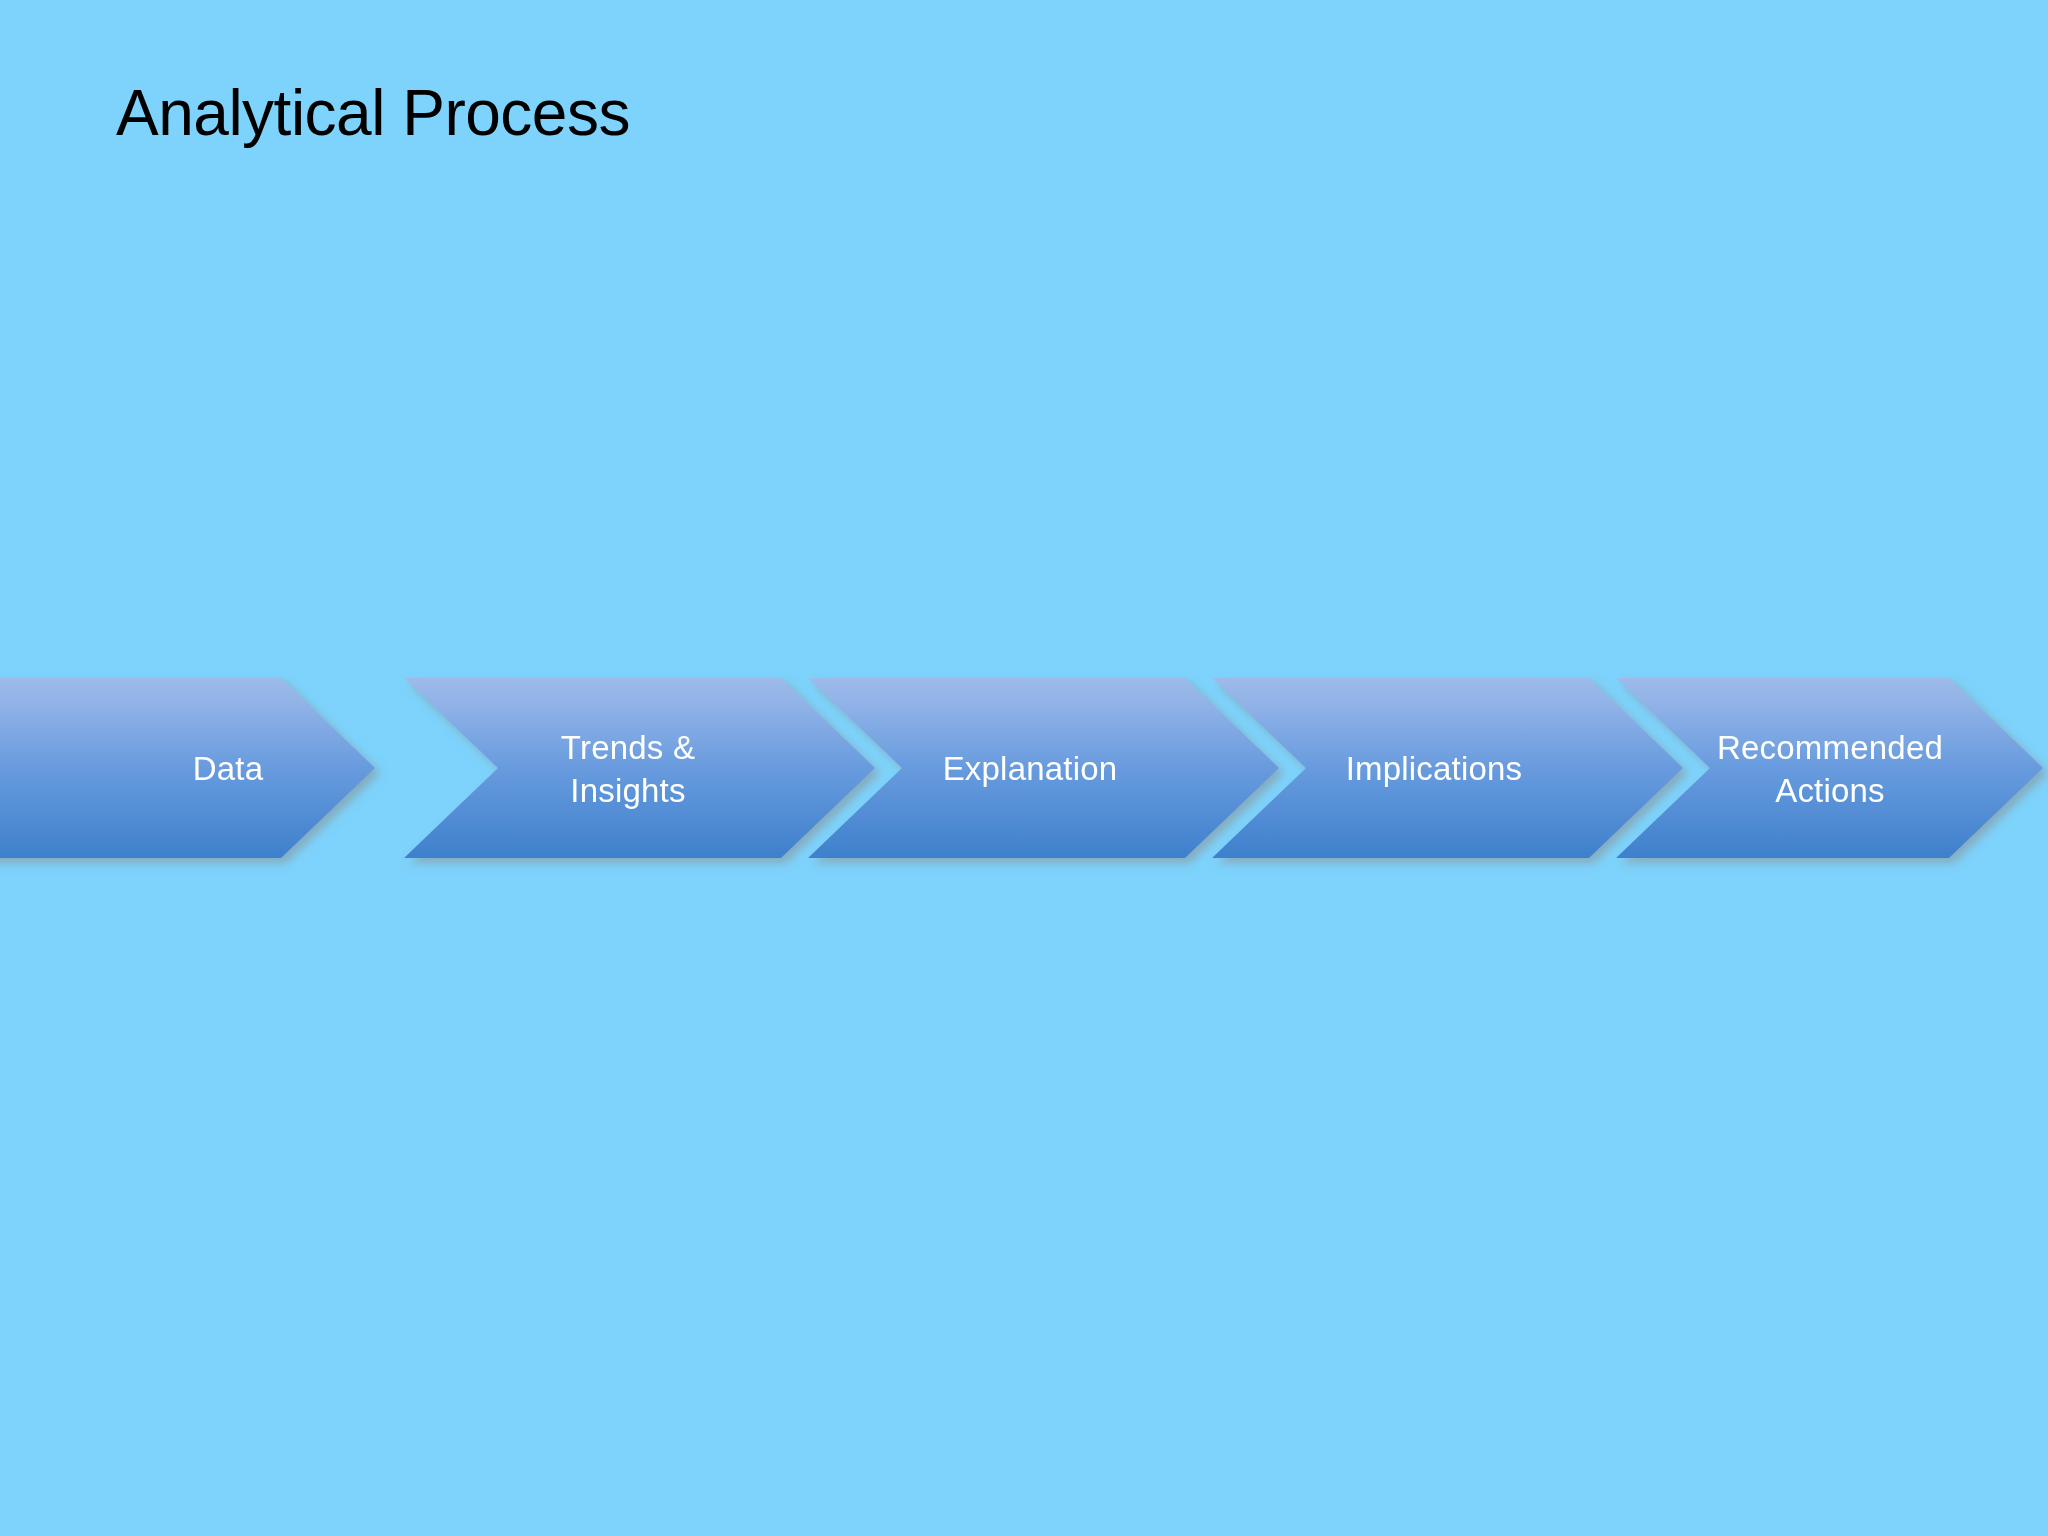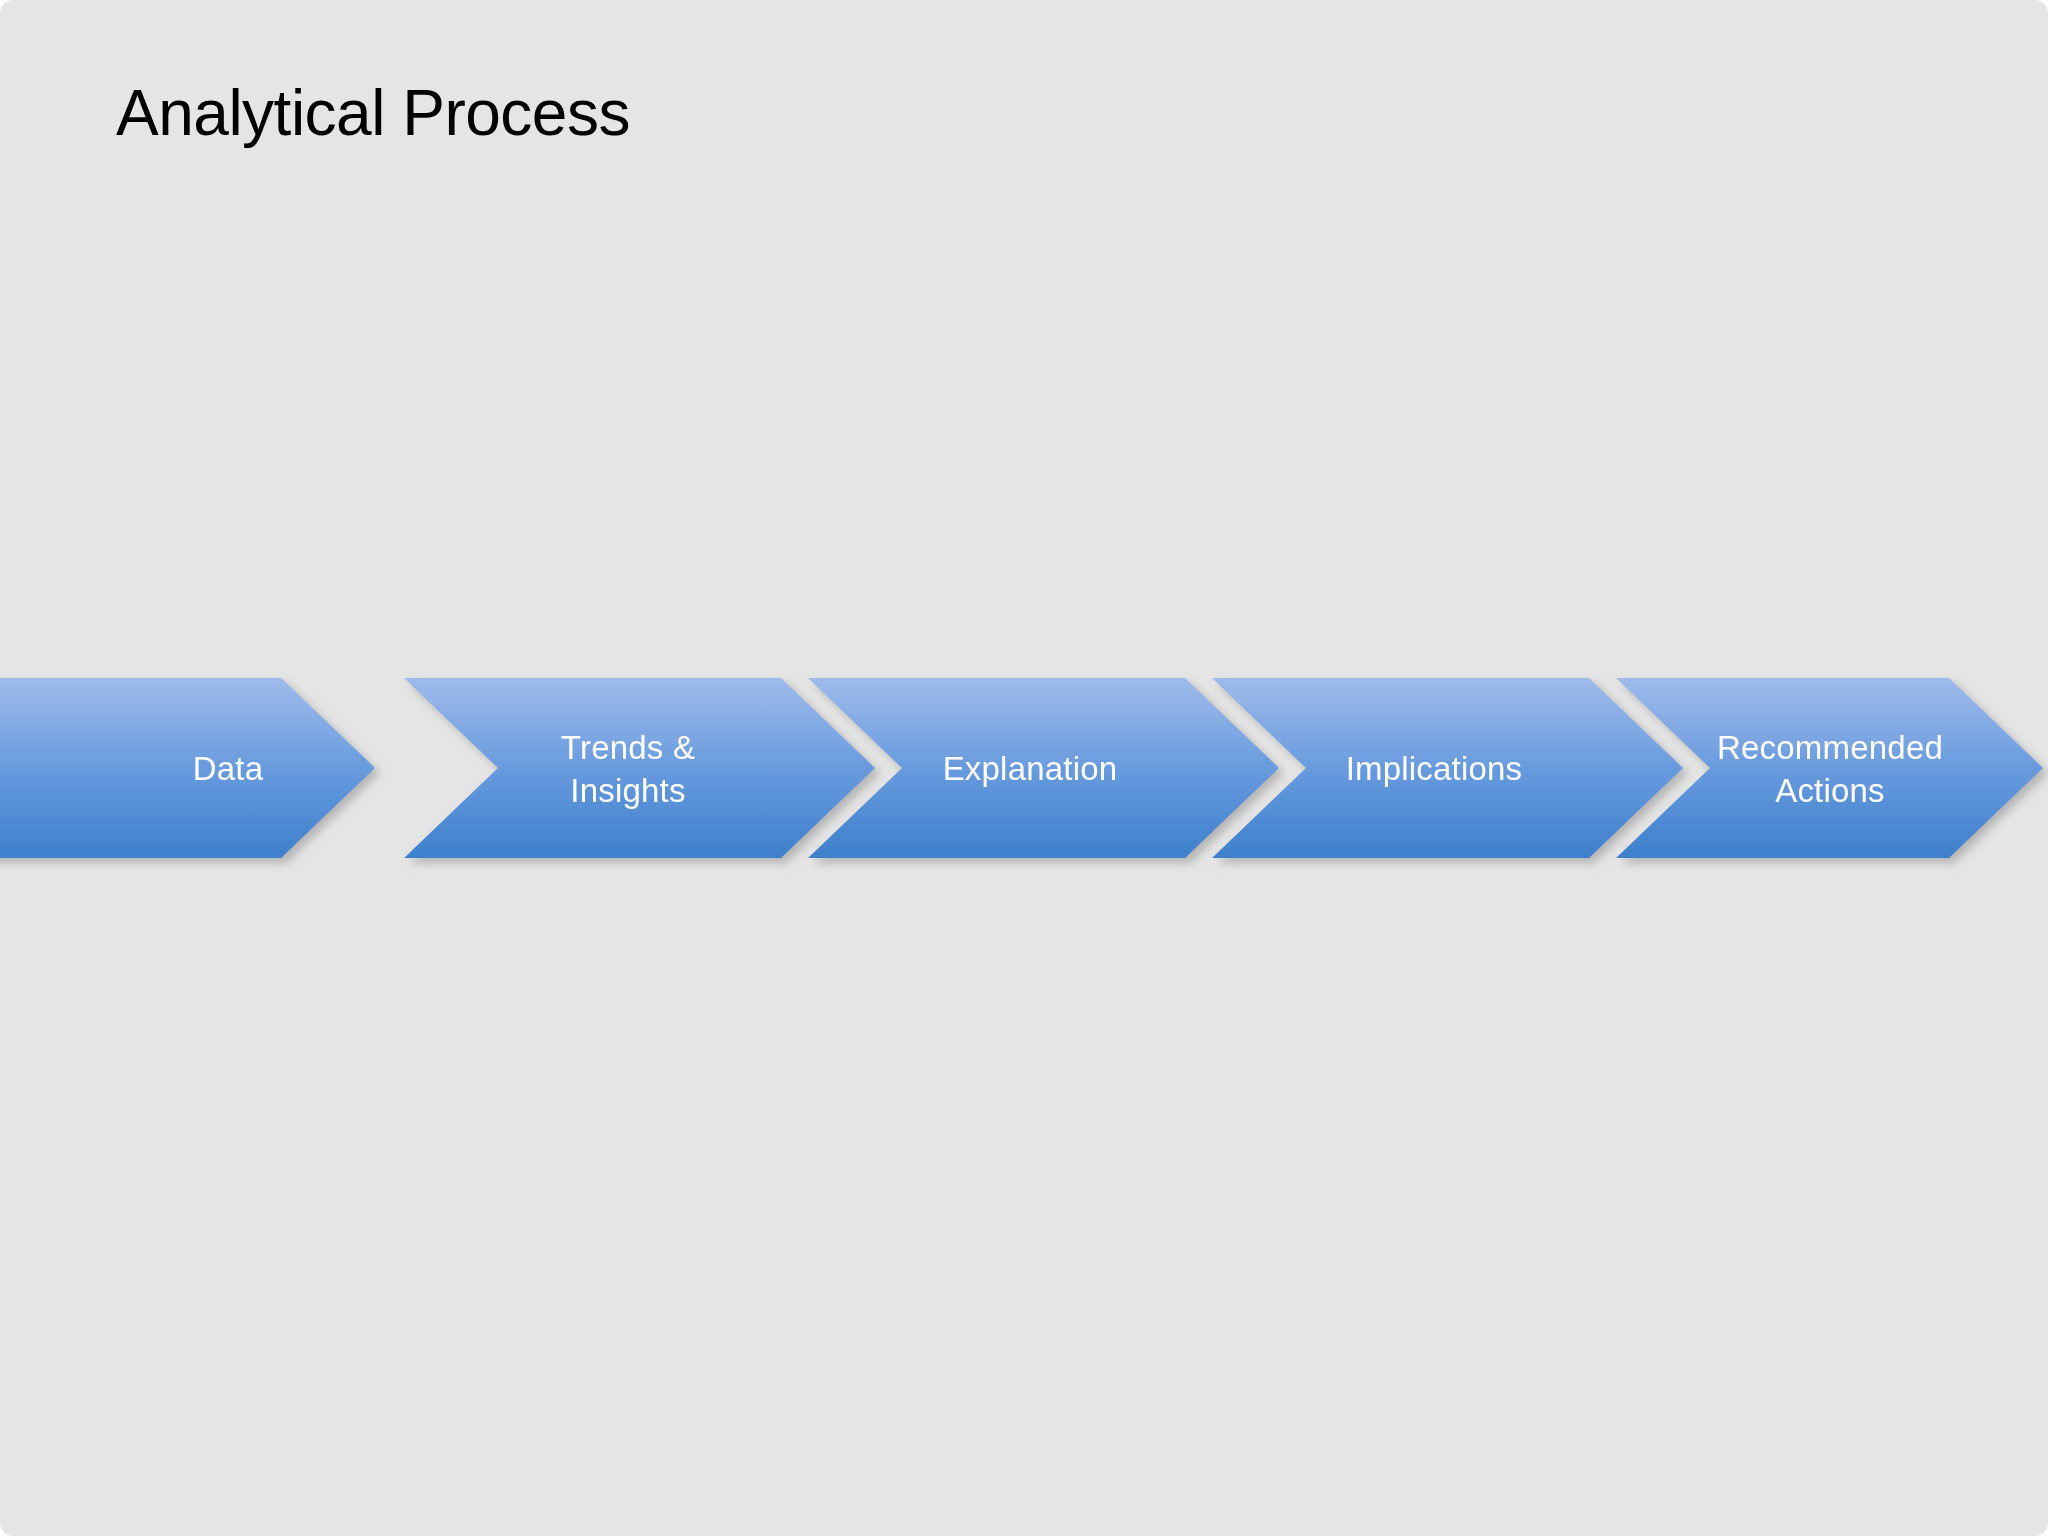--- a/index.html
+++ b/index.html
@@ -8,23 +8,22 @@
     padding: 0;
     background: #ffffff;
   }
   body {
     font-family: "Liberation Sans", sans-serif;
   }
   #slide {
     position: relative;
     width: 2048px;
     height: 1536px;
-    background: #e5e5e5;
+    background: #7dd3fc;
     overflow: hidden;
-    border-radius: 13px;
   }
   #slide-title {
     position: absolute;
     left: 116px;
     top: 78px;
     font-family: "Liberation Sans", sans-serif;
     font-size: 64px;
     font-weight: 400;
     color: #000000;
     letter-spacing: -0.5px;

